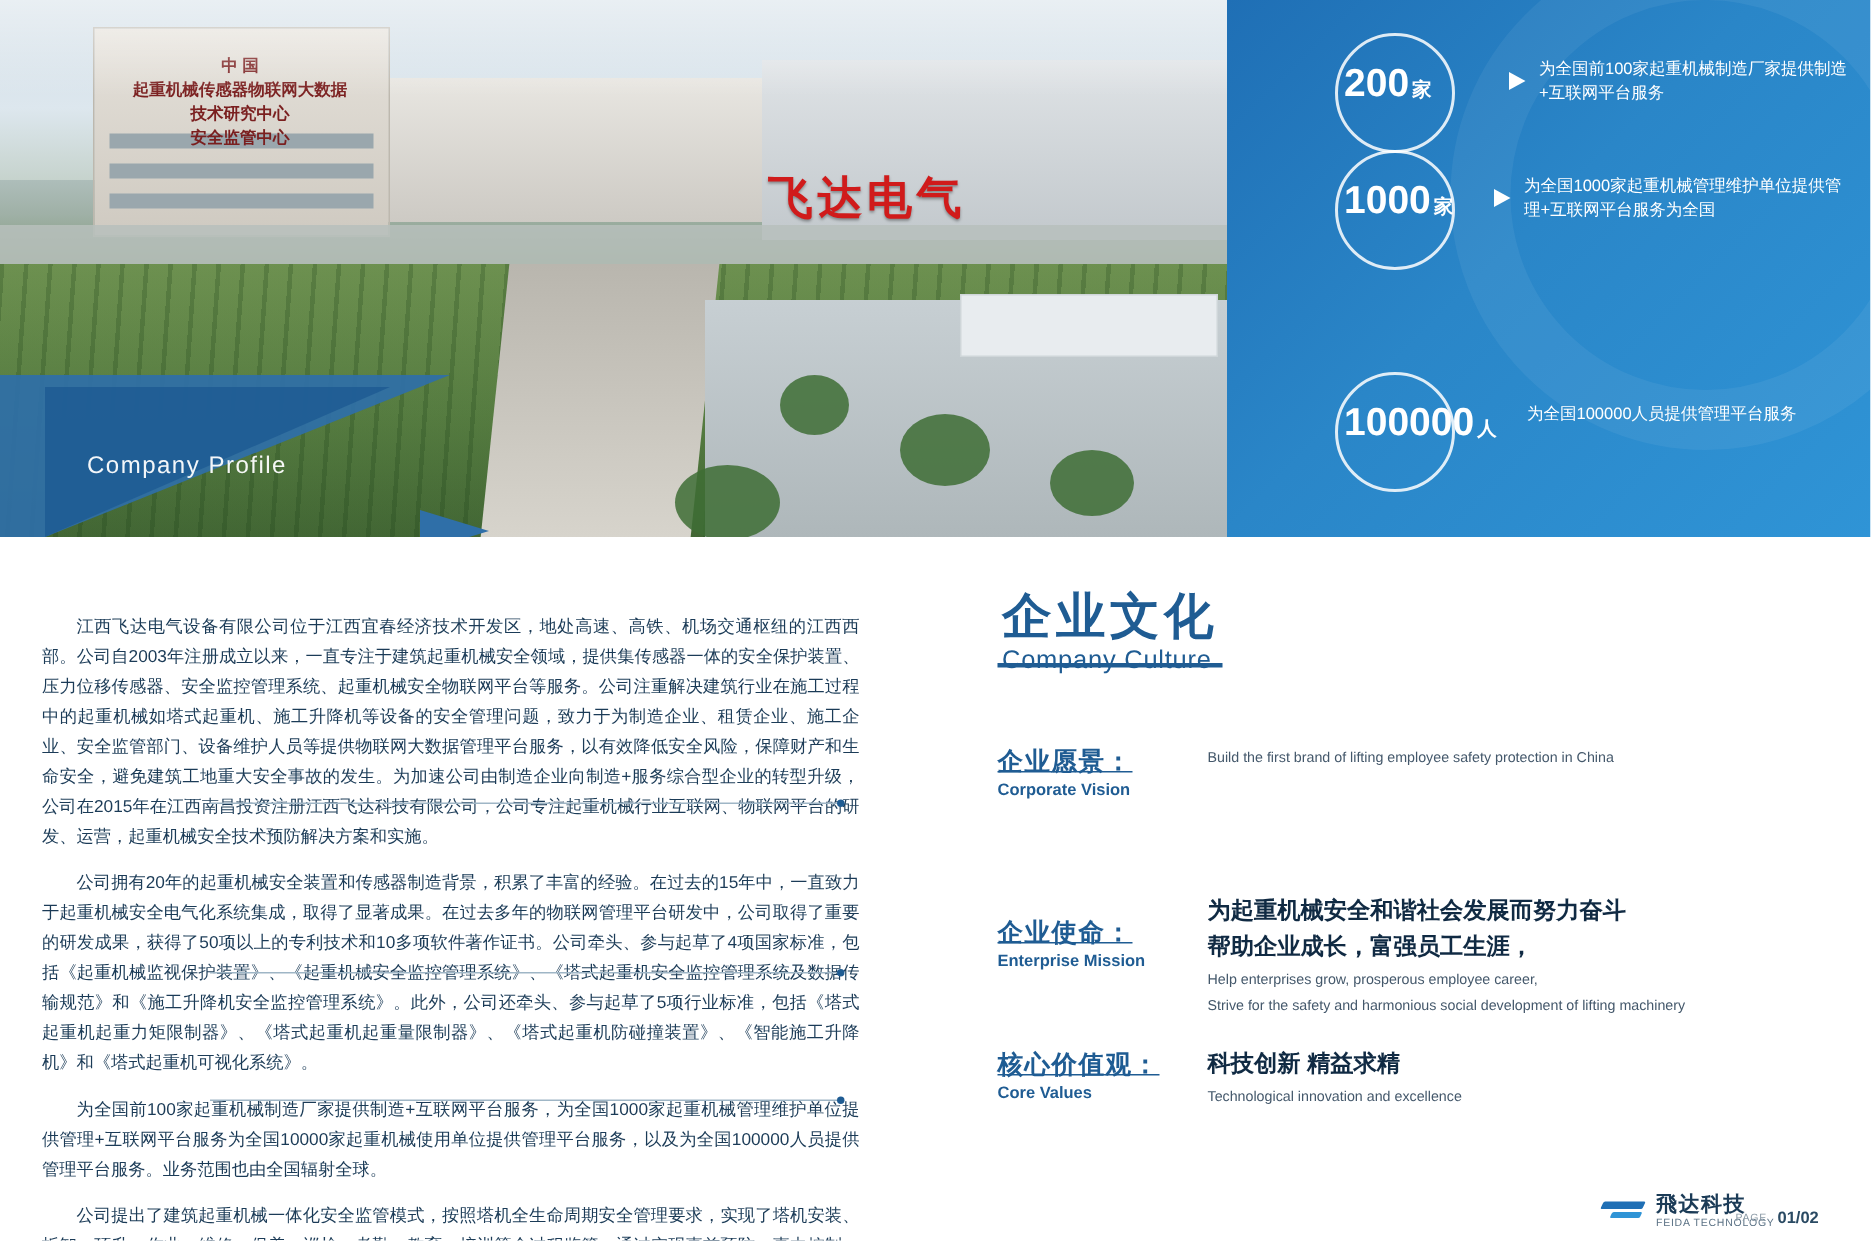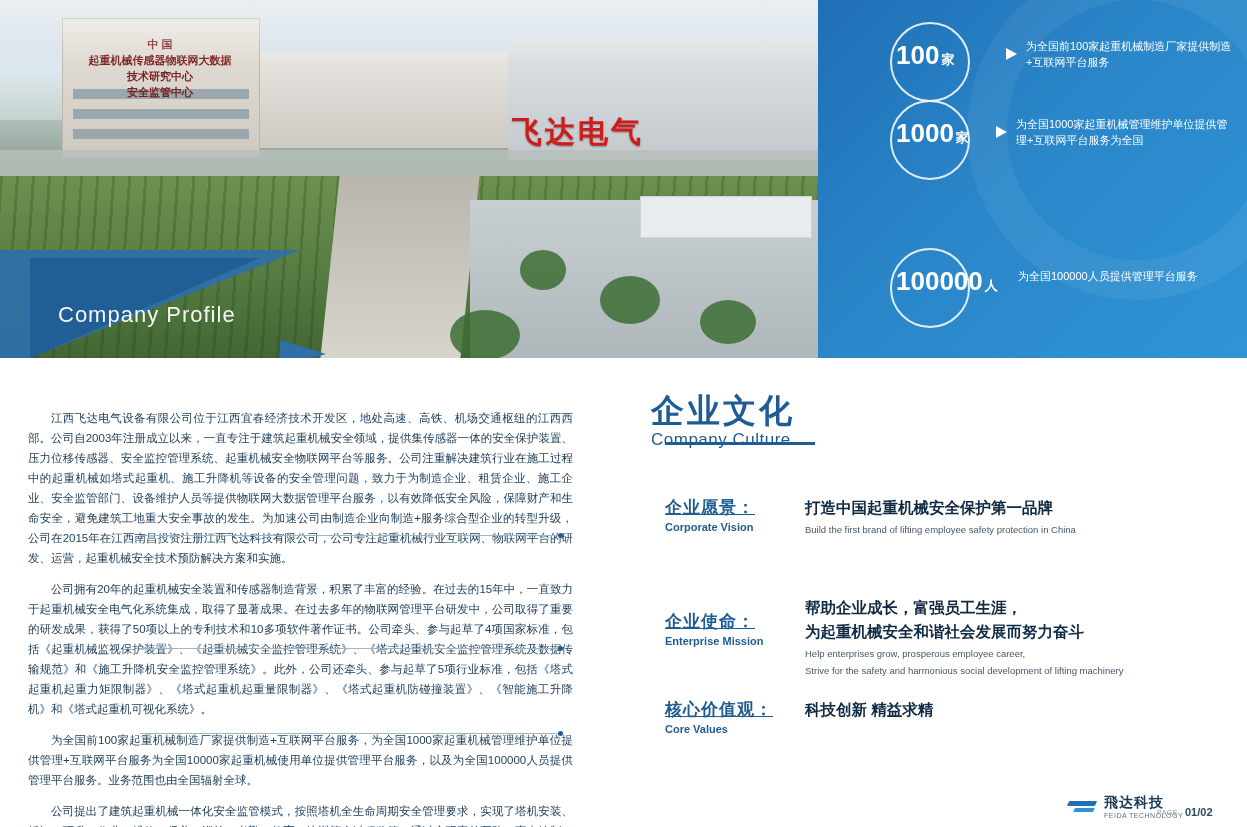--- a/index.html
+++ b/index.html
@@ -45,39 +45,39 @@
     background:linear-gradient(180deg,rgba(255,255,255,.55) 0%,rgba(255,255,255,0) 18%);}
   
   .tri-big{position:absolute;left:0;top:250px;width:0;height:0;
     border-left:300px solid #2f6fa8;border-bottom:120px solid transparent;opacity:.92;}
   .tri-dark{position:absolute;left:30px;top:258px;width:0;height:0;
     border-left:230px solid #1f5c93;border-bottom:100px solid transparent;opacity:.9;}
   .tri-arrow{position:absolute;left:280px;top:340px;width:0;height:0;
     border-top:14px solid transparent;border-bottom:14px solid transparent;border-left:46px solid #2f6fa8;}
   .cp-title{position:absolute;left:58px;top:300px;color:#ffffff;}
   .cp-title .cn{font-size:35px;font-weight:bold;letter-spacing:4px;line-height:40px;text-shadow:0 1px 3px rgba(0,0,0,.35);}
-  .cp-title .en{font-size:22px;letter-spacing:1px;margin-top:2px;opacity:.95;}
+  .cp-title .en{font-size:16px;letter-spacing:1px;margin-top:2px;opacity:.95;}
   
   .rightpanel{position:absolute;left:818px;top:0;width:429px;height:358px;
     background:linear-gradient(135deg,#1f6fb5 0%,#2a86c8 45%,#2f94d6 100%);}
   .rp-deco{position:absolute;right:-60px;top:-40px;width:260px;height:260px;border-radius:50%;
     border:40px solid rgba(255,255,255,.06);}
   .stat{position:absolute;left:0;width:429px;height:74px;}
   .ring{position:absolute;left:72px;top:0;width:76px;height:76px;border-radius:50%;
     border:2px solid rgba(255,255,255,.85);}
   .stat .num{position:absolute;left:78px;top:18px;color:#ffffff;font-size:26px;font-weight:bold;white-space:nowrap;}
   .stat .num .unit{font-size:13px;font-weight:bold;margin-left:2px;}
   .stat .arrow{position:absolute;top:26px;width:0;height:0;
     border-top:6px solid transparent;border-bottom:6px solid transparent;border-left:11px solid #ffffff;}
   .stat .desc{position:absolute;top:16px;color:#ffffff;font-size:11px;line-height:16px;width:215px;}
   
   .leftcol{position:absolute;left:28px;top:408px;width:545px;}
   .leftcol p{margin:0 0 11px 0;color:#1b3b57;font-size:11.5px;line-height:20px;text-align:justify;text-indent:2em;}
   
-  .cc-title{position:absolute;left:651px;top:392px;}
+  .cc-title{position:absolute;left:668px;top:392px;}
   .cc-title .cn{color:#1f5c93;font-size:33px;font-weight:bold;letter-spacing:3px;line-height:38px;}
   .cc-title .en{color:#1f5c93;font-size:17px;letter-spacing:.5px;}
   .cc-underline{position:absolute;left:665px;top:442px;width:150px;height:3px;background:#1f5c93;}
   .block{position:absolute;left:665px;width:560px;}
   .block .lbl-cn{color:#1f5c93;font-size:17px;font-weight:bold;letter-spacing:1px;text-decoration:underline;}
   .block .lbl-en{color:#1f5c93;font-size:11px;font-weight:bold;margin-top:2px;}
   .block .labelbox{position:absolute;left:0;top:0;width:120px;}
   .block .body{position:absolute;left:140px;top:0;width:420px;}
   .block .body .main{color:#102a43;font-size:15.5px;line-height:24px;font-weight:bold;}
   .block .body .sub{color:#44586b;font-size:9.5px;line-height:14px;margin-top:3px;}
@@ -138,21 +138,21 @@
     <div class="en">Company Profile</div>
   </div>
 </div>
 
 <div class="rightpanel">
   <div class="rp-deco"></div>
 
   <div class="stat" style="top:22px;">
     <div class="ring"></div>
     <div class="num">
-      <span>100</span><span class="unit">家</span>
+      <span>200</span><span class="unit">家</span>
     </div>
     <div class="arrow" style="left:188px;"></div>
     <div class="desc" style="left:208px;">为全国前100家起重机械制造厂家提供制造+互联网平台服务</div>
   </div>
 
   <div class="stat" style="top:100px;">
     <div class="ring"></div>
     <div class="num">
       <span>1000</span><span class="unit">家</span>
     </div>
@@ -185,47 +185,47 @@
   <div class="en">Company Culture</div>
 </div>
 <div class="cc-underline"></div>
 
 <div class="block" style="top:496px;">
   <div class="labelbox">
     <div class="lbl-cn">企业愿景：</div>
     <div class="lbl-en">Corporate Vision</div>
   </div>
   <div class="body">
-    <div class="main">打造中国起重机械安全保护第一品牌</div>
     <div class="sub">Build the first brand of lifting employee safety protection in China</div>
   </div>
 </div>
 <div class="rule" style="top:535px;"></div>
 
 <div class="block" style="top:596px;">
   <div class="labelbox" style="top:14px;">
     <div class="lbl-cn">企业使命：</div>
     <div class="lbl-en">Enterprise Mission</div>
   </div>
   <div class="body">
+    <div class="main">为起重机械安全和谐社会发展而努力奋斗</div>
     <div class="main">帮助企业成长，富强员工生涯，</div>
-    <div class="main">为起重机械安全和谐社会发展而努力奋斗</div>
     <div class="sub">Help enterprises grow, prosperous employee career,</div>
     <div class="sub">Strive for the safety and harmonious social development of lifting machinery</div>
   </div>
 </div>
 <div class="rule" style="top:648px;"></div>
 
 <div class="block" style="top:698px;">
   <div class="labelbox">
     <div class="lbl-cn">核心价值观：</div>
     <div class="lbl-en">Core Values</div>
   </div>
   <div class="body">
     <div class="main">科技创新  精益求精</div>
+    <div class="sub">Technological innovation and excellence</div>
   </div>
 </div>
 <div class="rule" style="top:733px;"></div>
 
 <div class="footer-logo">
   <div class="logo-mark"></div>
   <div>
     <div class="logo-cn">飛达科技</div>
     <div class="logo-en">FEIDA TECHNOLOGY</div>
   </div>

